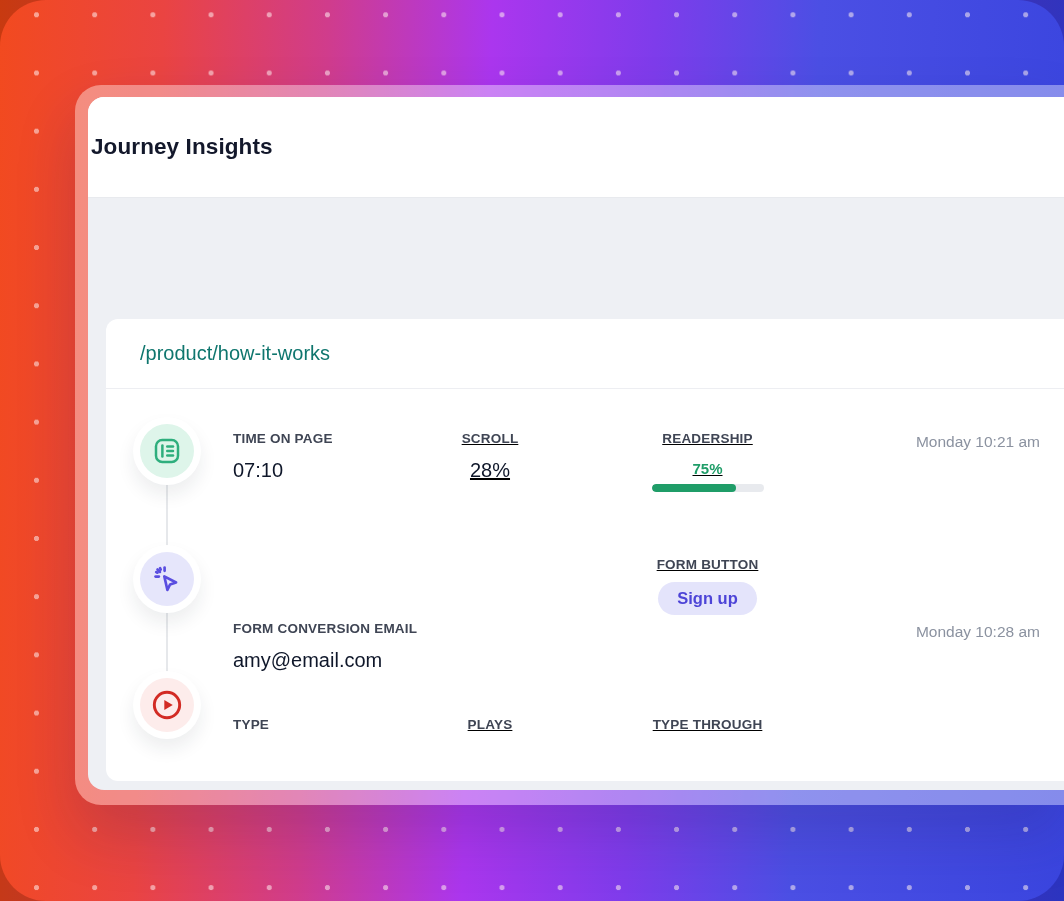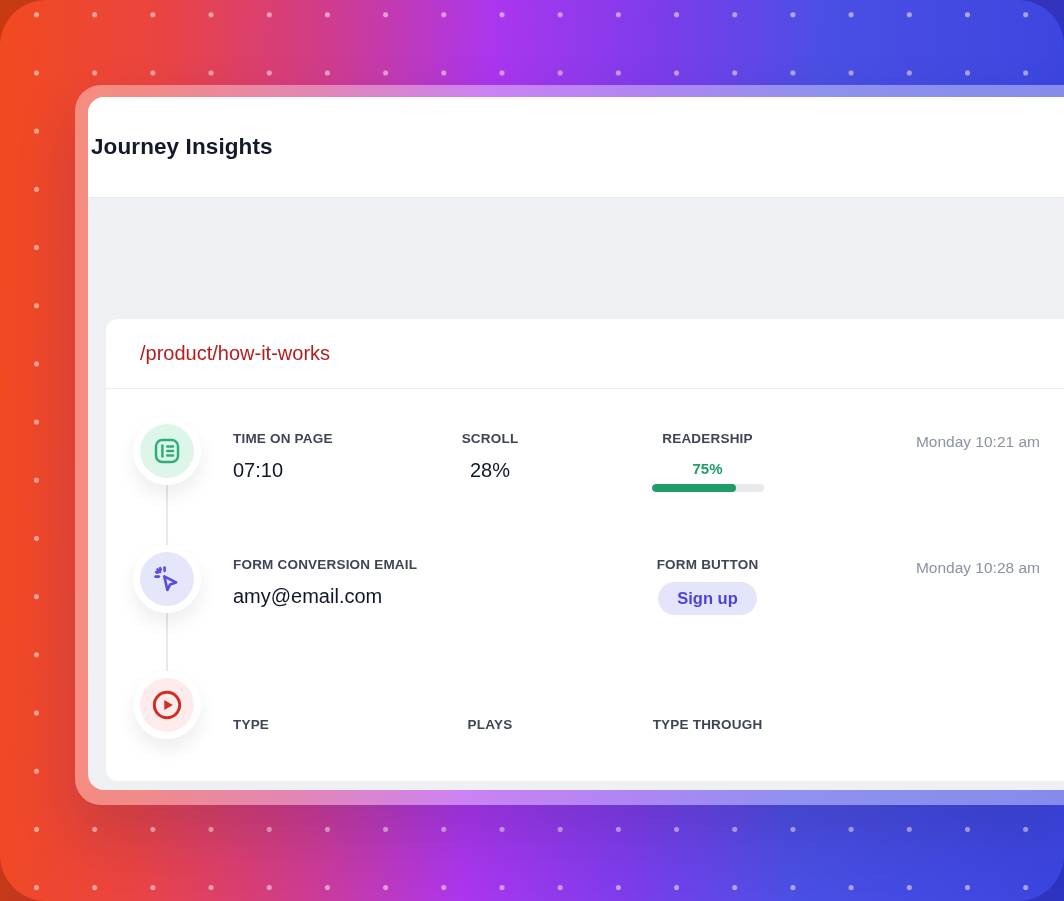--- a/index.html
+++ b/index.html
@@ -25,21 +25,21 @@
 
   .card-header { height:101px; background:#ffffff; border-bottom:1px solid #e8eaee;
                  display:flex; align-items:center; padding-left:3px; }
   .card-title  { font-size:22.5px; font-weight:700; color:#13182b; letter-spacing:0.1px; }
 
   
   .panel { position:absolute; top:222px; left:18px; right:0; bottom:9px;
            background:#ffffff; border-radius:12px 0 0 12px; overflow:hidden; }
   .url-row { height:70px; display:flex; align-items:center; padding-left:34px;
              border-bottom:1px solid #edeef2; }
-  .url-text { font-size:20px; color:#b91c1c; }
+  .url-text { font-size:20px; color:#0f766e; }
 
   
   .timeline { position:relative; }
   .connector { position:absolute; left:60px; top:62px; width:2px; height:254px;
                background:#e6e8eb; z-index:1; }
   .icon-circle { position:absolute; left:27px; width:68px; height:68px; border-radius:50%;
                  background:#ffffff; z-index:2; display:flex; align-items:center; justify-content:center;
                  box-shadow:0 10px 18px rgba(31,41,55,0.08); }
   .icon-tint { width:54px; height:54px; border-radius:50%; display:flex; align-items:center; justify-content:center; }
   .tint-green  { background:#def5ea; }
@@ -47,21 +47,21 @@
   .tint-red    { background:#fdeceb; }
   .ic1 { top:28px; } .ic2 { top:156px; } .ic3 { top:282px; }
 
   .erow { display:grid; grid-template-columns:127px 212px 90px 110px 125px 1fr; align-items:start; }
   .row1 { padding-top:42px; height:140px; }
   .row2 { padding-top:28px; height:148px; }
   .row3 { padding-top:0; }
 
   .stat-label { font-size:13.5px; font-weight:600; color:#3f4554; letter-spacing:0.2px; }
   .stat-value { font-size:20px; color:#0f172a; margin-top:13px; }
-  .centered   { text-align:center; }
+  .centered   { text-align:center;text-decoration:underline; }
   .timestamp  { font-size:15.5px; color:#8b92a0; text-align:right; padding-right:24px; padding-top:2px; }
 
   .pct { font-size:15px; font-weight:700; color:#1f9d68; margin-top:14px; }
   .bar-track { width:112px; height:8px; border-radius:4px; background:#e8eaee; margin:7px auto 0; overflow:hidden; }
   .bar-fill  { height:8px; border-radius:4px; background:#1f9d68; }
 
   .pill-wrap { text-align:center; }
   .pill { display:inline-block; margin-top:10px; padding:7px 19px; border-radius:18px;
           background:#e4e4fb; color:#4d44d7; font-size:16.5px; font-weight:700; cursor:pointer; }
 
@@ -135,27 +135,27 @@
           <div class="pct">75%</div>
           <div class="bar-track">
             <div class="bar-fill" style="width: 75%;"></div>
           </div>
         </div>
         <div class="timestamp">Monday 10:21 am</div>
       </div>
 
       <div class="erow row2">
         <div></div>
+        <div class="stat centered pill-wrap" style="grid-column:5;">
+          <div class="stat-label">FORM BUTTON</div>
+          <div class="pill">Sign up</div>
+        </div>
         <div class="stat" style="grid-column:2/5;">
           <div class="stat-label">FORM CONVERSION EMAIL</div>
           <div class="stat-value">amy@email.com</div>
-        </div>
-        <div class="stat centered pill-wrap" style="grid-column:5;">
-          <div class="stat-label">FORM BUTTON</div>
-          <div class="pill">Sign up</div>
         </div>
         <div class="timestamp" style="grid-column:6;">Monday 10:28 am</div>
       </div>
 
       <div>
         <div class="erow subrow">
           <div></div>
           <div class="stat">
             <div class="stat-label">TYPE</div>
 

